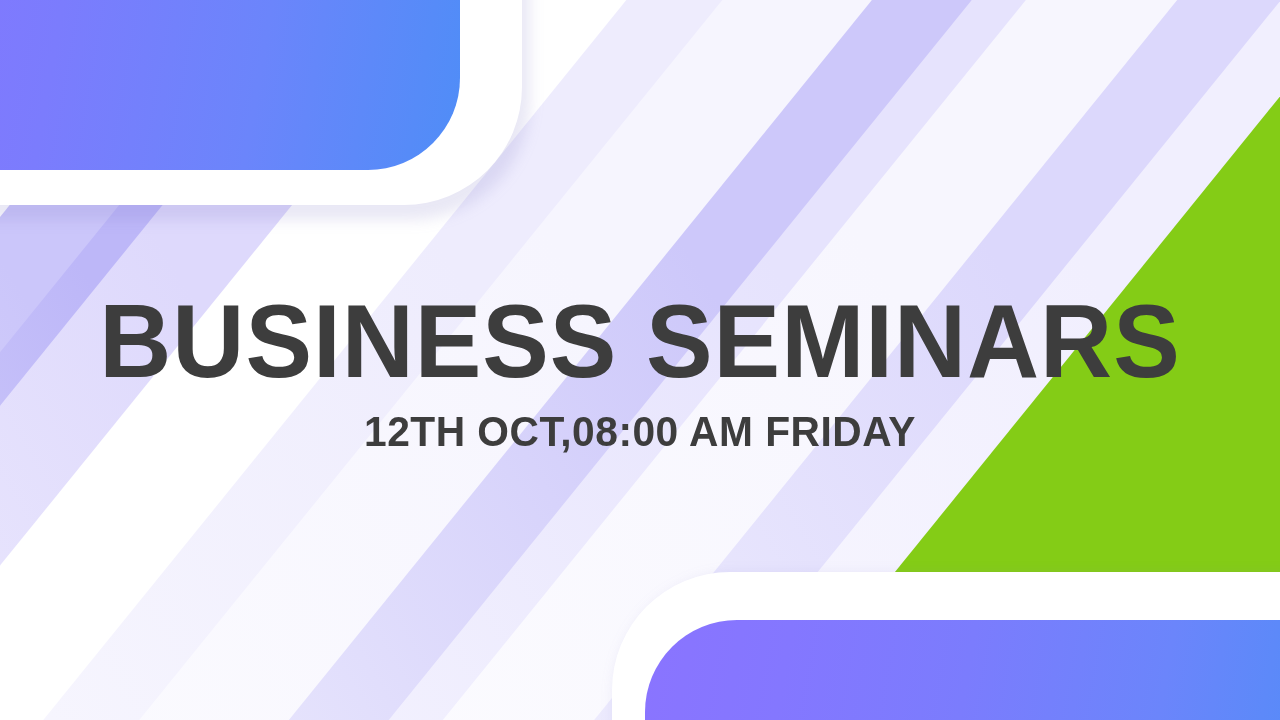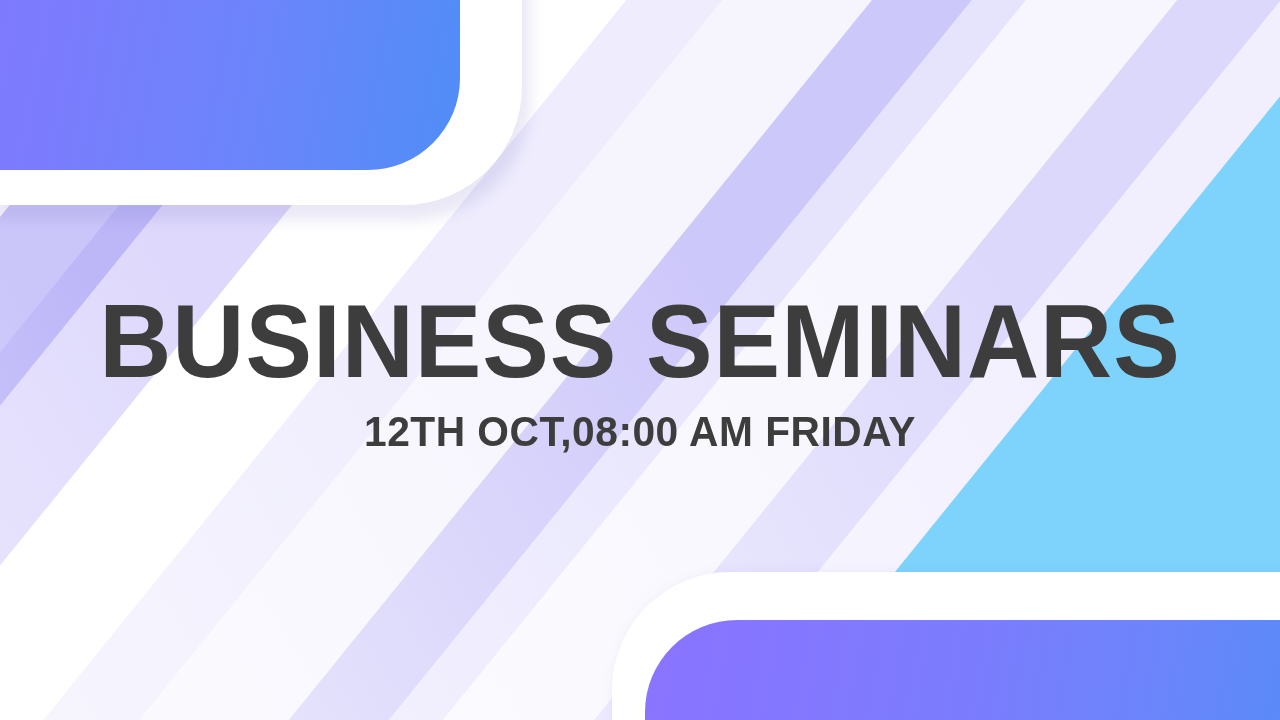--- a/index.html
+++ b/index.html
@@ -7,21 +7,21 @@
   html, body {
     width:1280px; height:720px;
     overflow:hidden;
     background:#ffffff;
     font-family:"Liberation Sans", sans-serif;
   }
 
   #poster {
     position:relative;
     width:1280px; height:720px;
-    background:#7dd3fc;
+    background:#84cc16;
     overflow:hidden;
   }
 
   
   .stripe-layer {
     position:absolute;
     inset:-40%;
     pointer-events:none;
   }
 

